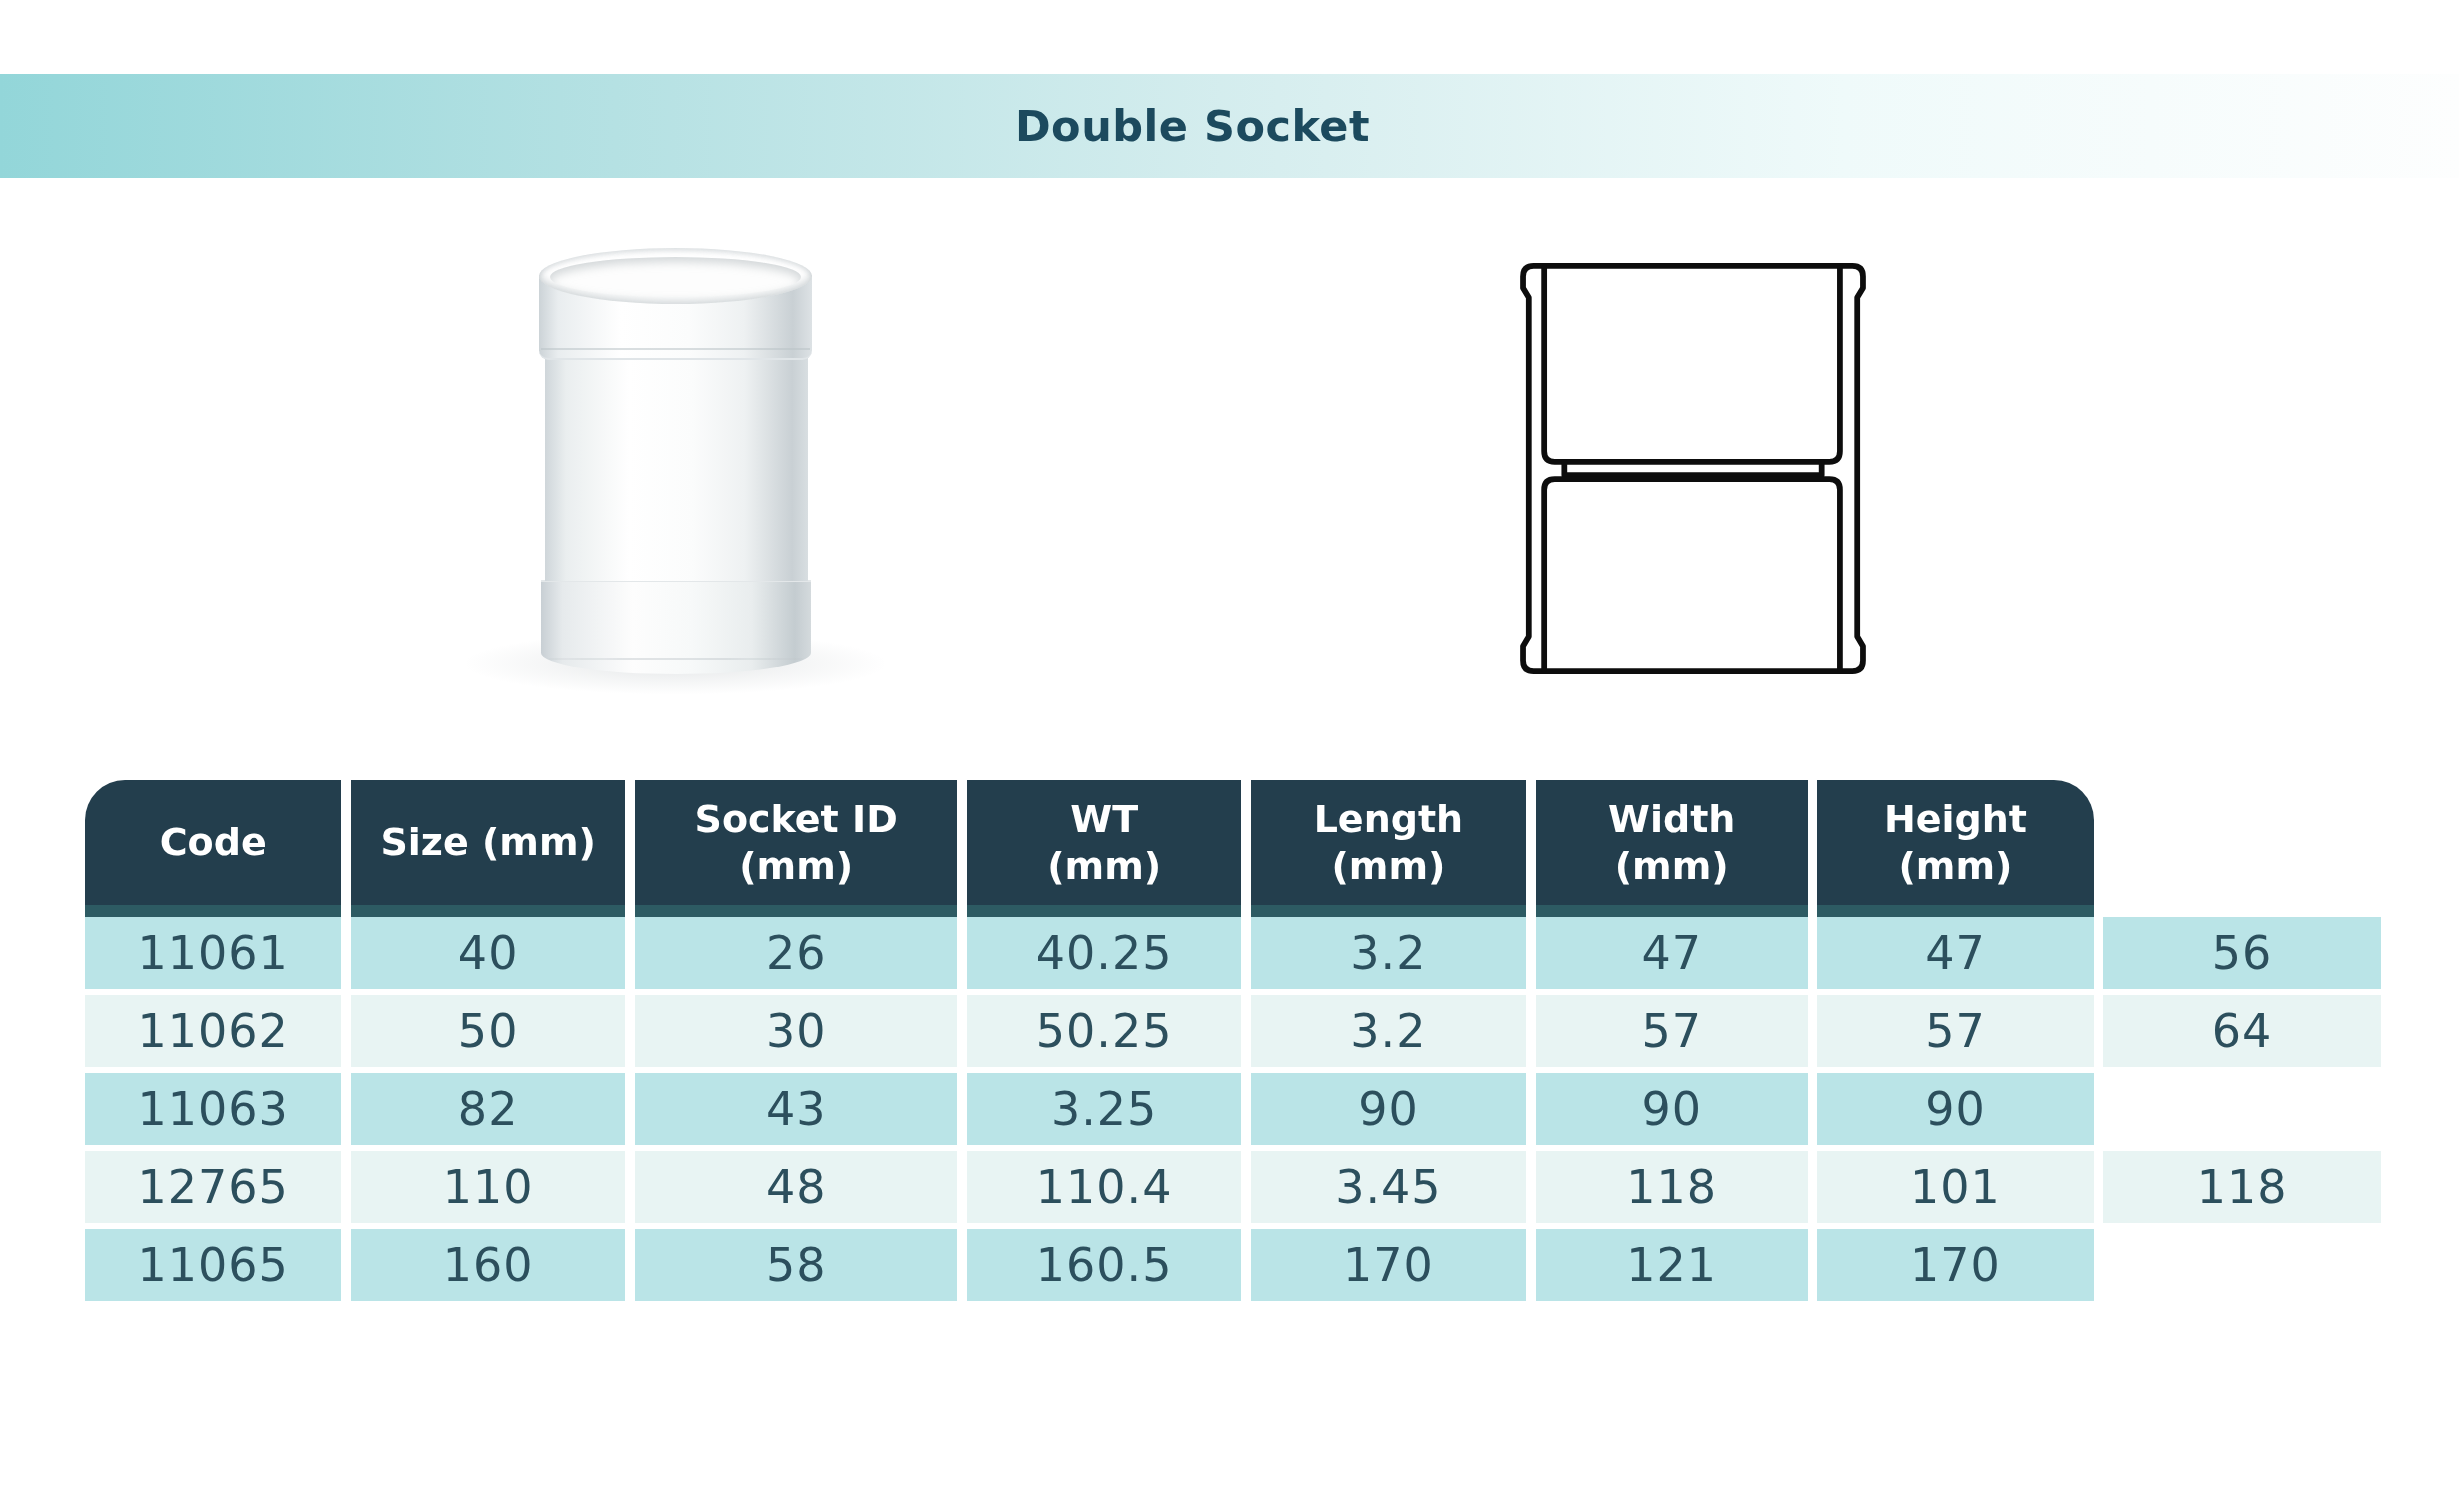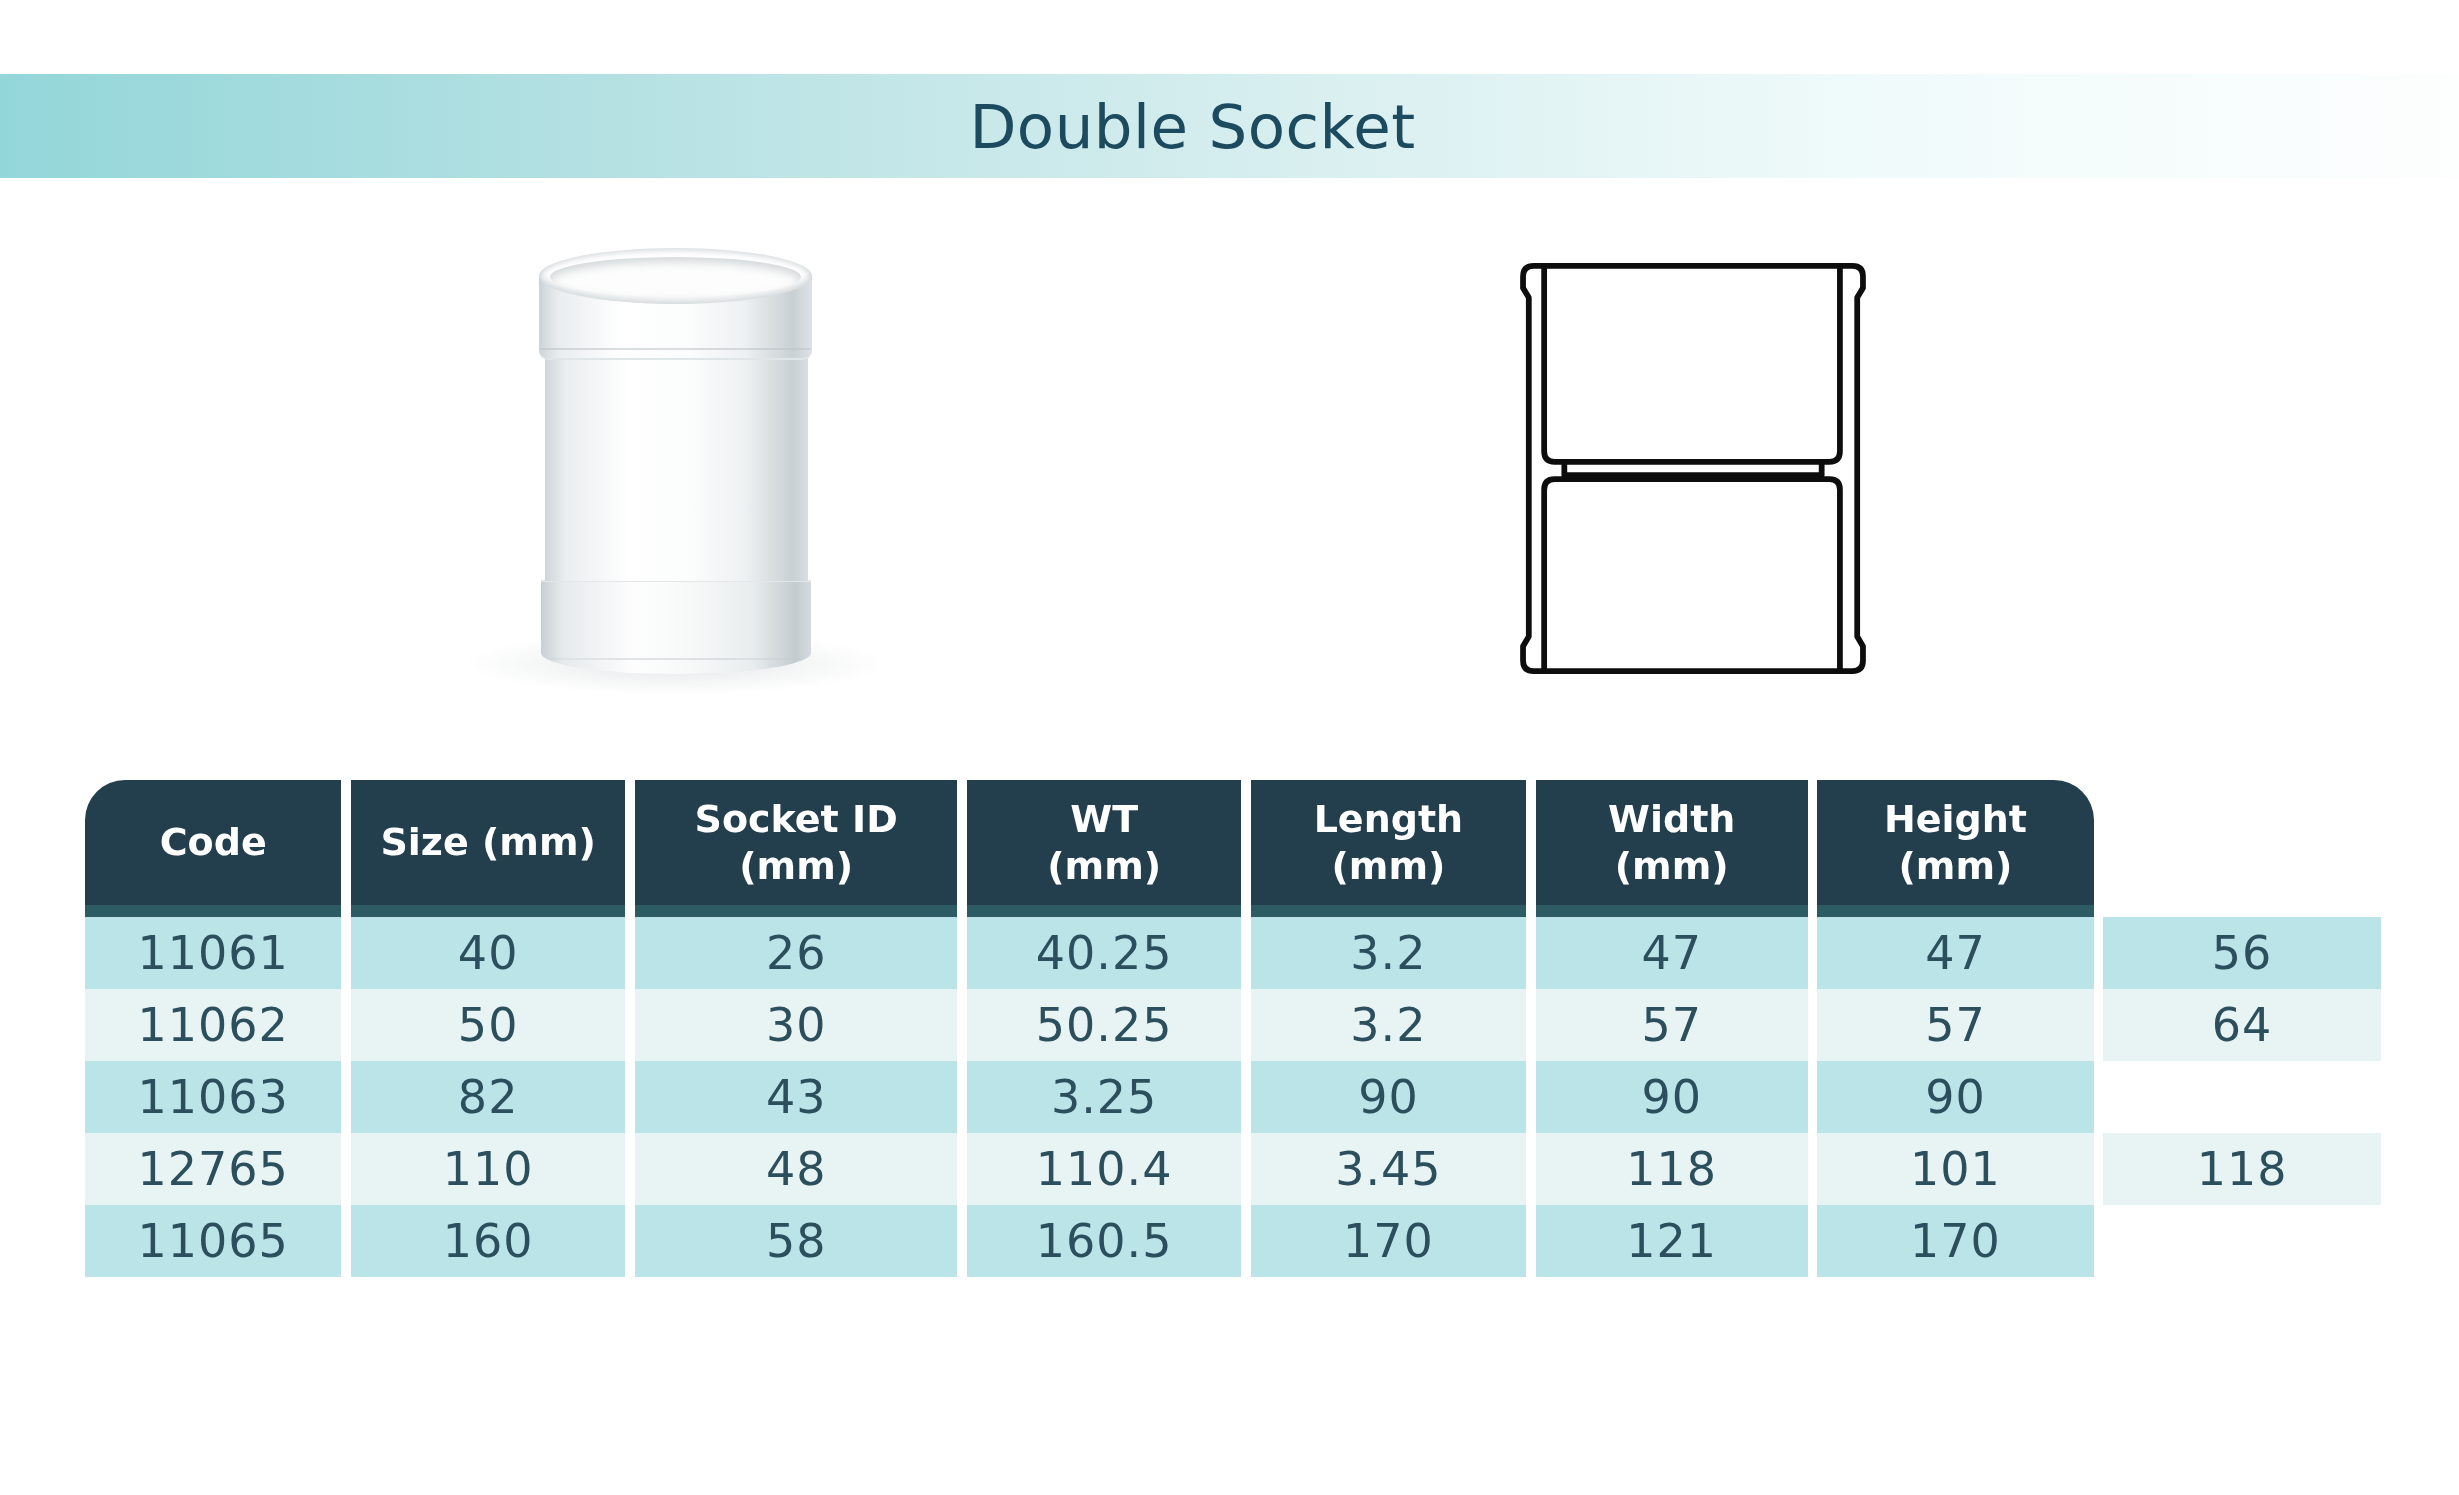--- a/index.html
+++ b/index.html
@@ -11,21 +11,21 @@
     --stroke:#0d0d0d;
   }
 
   
   .banner{
     position:absolute;left:0;top:74px;width:2459px;height:104px;
     background:linear-gradient(90deg,var(--g1) 0%,#b5e1e3 25%,#d7eeef 52%,#effafa 75%,var(--g2) 100%);
     display:flex;align-items:center;justify-content:center;
   }
   .banner-title{
-    font-size:61px;font-weight:normal;color:var(--title);
+    font-size:43px;font-weight:bold;color:var(--title);
     letter-spacing:0.5px;transform:translateX(-37px);white-space:nowrap;
   }
 
   
   .photo{position:absolute;left:539px;top:248px;width:273px;height:425px;}
   .ph-shadow{
     position:absolute;left:-72px;right:-72px;bottom:-21px;height:61px;
     background:radial-gradient(ellipse at center,rgba(120,132,138,0.20) 0%,rgba(120,132,138,0.07) 45%,rgba(255,255,255,0) 72%);
   }
   .ph-collar{
@@ -69,21 +69,21 @@
     grid-template-columns:275fr 294fr 346fr 294fr 295fr 292fr 296fr 298fr;
     column-gap:9.6px;
   }
   .th{
     background:var(--header-bg);color:#ffffff;font-weight:bold;font-size:38px;line-height:1.22;
     text-align:center;display:flex;align-items:center;justify-content:center;
     height:125px;border-bottom:12.5px solid var(--accent);white-space:pre-line;
   }
   .th:first-child{border-top-left-radius:40px;}
   .th:last-child{border-top-right-radius:40px;}
-  .t-row{margin-top:0;}
+  .t-row{margin-top:6px;}
   .t-row.first{margin-top:0;}
   .td{
     height:72px;display:flex;align-items:center;justify-content:center;
     font-size:46px;color:var(--cell-text);letter-spacing:1px;
   }
   .td.teal{background:var(--row-teal);}
   .td.light{background:var(--row-light);}
 </style>
 </head>
 <body>

